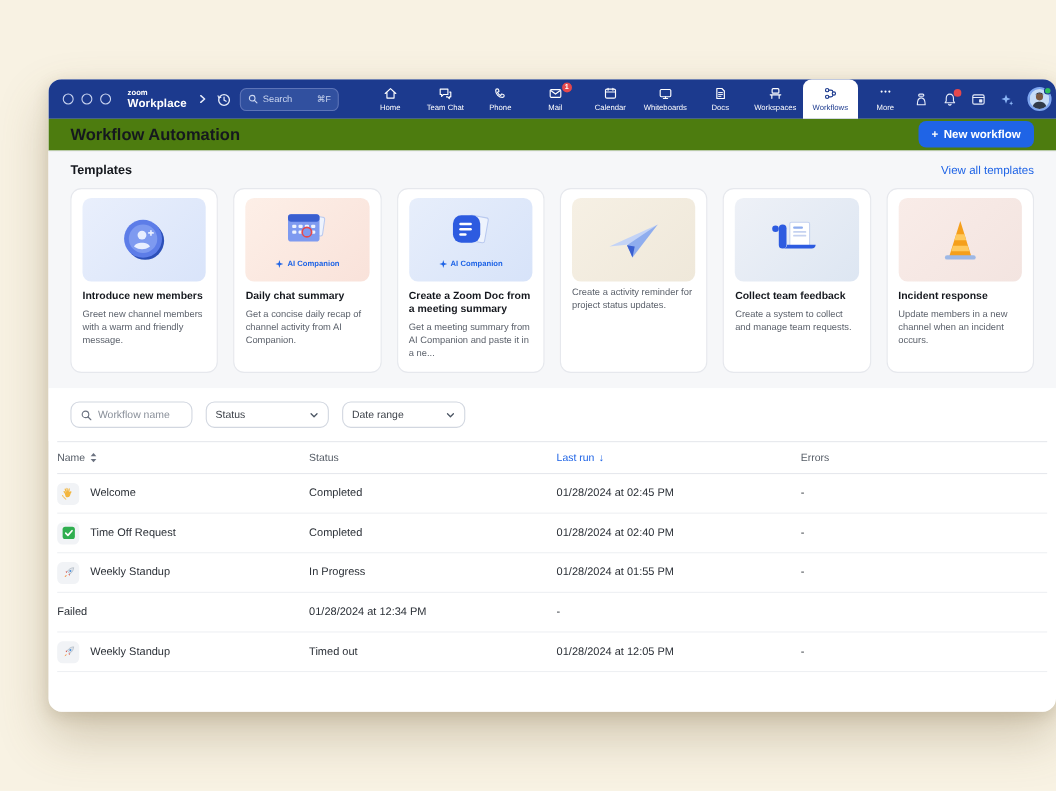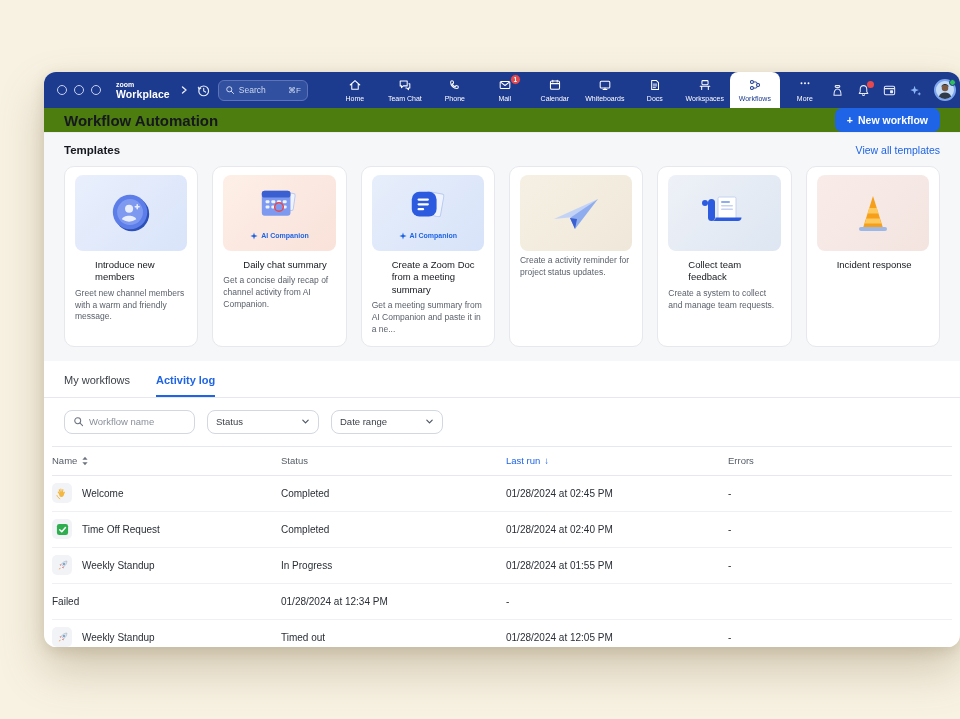--- a/index.html
+++ b/index.html
@@ -61,33 +61,33 @@
           padding:8px 10px 10px; cursor:pointer; }
   .card-art { height:76px; border-radius:8px; display:flex; flex-direction:column; align-items:center;
               justify-content:center; gap:3px; }
   .art-blue    { background:linear-gradient(135deg,#e9effc,#d9e4fa); }
   .art-peach   { background:linear-gradient(135deg,#fdefe7,#f9e2da); }
   .art-blue2   { background:linear-gradient(135deg,#e7eefb,#d7e3f9); }
   .art-cream   { background:linear-gradient(135deg,#f6f0e4,#efe8da); }
   .art-bluegray{ background:linear-gradient(135deg,#eef1f7,#dde6f2); }
   .art-pink    { background:linear-gradient(135deg,#f9ece8,#f3e4e0); }
   .ai-badge { display:flex; align-items:center; gap:3px; color:#1f64e6; font-size:7px; font-weight:700; }
-  .card-title { font-size:9.5px; font-weight:400; color:#15181e; margin-top:8px; line-height:1.3;margin-left:20px; }
+  .card-title { font-size:9.5px; font-weight:700; color:#15181e; margin-top:8px; line-height:1.3; }
   .card-desc { font-size:8.5px; color:#5b616b; margin-top:4px; line-height:1.4; }
 
   
   .tabs-row { display:flex; gap:26px; padding:13px 20px 0; border-bottom:1px solid #e6e8ed; background:#fff; }
   .tab { font-size:11px; color:#3a3f47; padding-bottom:9px; cursor:pointer; border-bottom:2.5px solid transparent; }
   .tab.active { color:#1f64e6; font-weight:700; border-bottom-color:#1f64e6; }
 
   
   .filters { display:flex; gap:12px; padding:12px 20px; background:#fff; }
   .field { height:24px; border:1px solid #d2d7e0; border-radius:8px; background:#fff;
            display:flex; align-items:center; padding:0 8px; gap:5px; cursor:pointer; }
-  .field.search { width:131px; }
+  .field.search { width:111px; }
   .field.select { width:112px; justify-content:space-between; }
   .field .ph { font-size:9.5px; color:#8a909a; }
   .field .lbl { font-size:9.5px; color:#3a3f47; }
   .field svg { flex:0 0 auto; }
 
   
   .table { margin:0 8px; background:#fff; }
   .thead { display:grid; grid-template-columns:229px 225px 222px 1fr; align-items:center; height:30px;
            border-top:1px solid #e6e8ed; border-bottom:1px solid #e6e8ed; }
   .th { font-size:9.5px; color:#555c66; display:flex; align-items:center; gap:4px; }
@@ -364,29 +364,26 @@
         <div class="card">
           <div class="card-art art-pink">
             <svg width="48" height="46" viewBox="0 0 48 46">
               <polygon points="24,6 34,38 14,38" fill="#f59f1b"></polygon>
               <polygon points="20.2,18 27.8,18 29.4,23.5 18.6,23.5" fill="#ffc95e"></polygon>
               <polygon points="17.3,28.5 30.7,28.5 32.2,33.5 15.8,33.5" fill="#ffc95e"></polygon>
               <rect x="10" y="37" width="28" height="4" rx="2" fill="#9db8e6"></rect>
             </svg>
           </div>
           <div class="card-title">Incident response</div>
+          <div class="card-desc">Update members in a new channel when an incident occurs.</div>
         </div>
 
       </div>
     </div>
 
-    <div class="tabs-row">
-      <div class="tab">My workflows</div>
-      <div class="tab active">Activity log</div>
-    </div>
 
     <div class="filters">
       <div class="field search">
         <svg width="11" height="11" viewBox="0 0 14 14">
             <circle cx="6" cy="6" r="3.8" fill="none" stroke="#6b7280" stroke-width="1.3"></circle>
             <path d="M9 9 L12.2 12.2" stroke="#6b7280" stroke-width="1.3" stroke-linecap="round"></path>
           </svg>
         <span class="ph">Workflow name</span>
       </div>
       <div class="field select">

